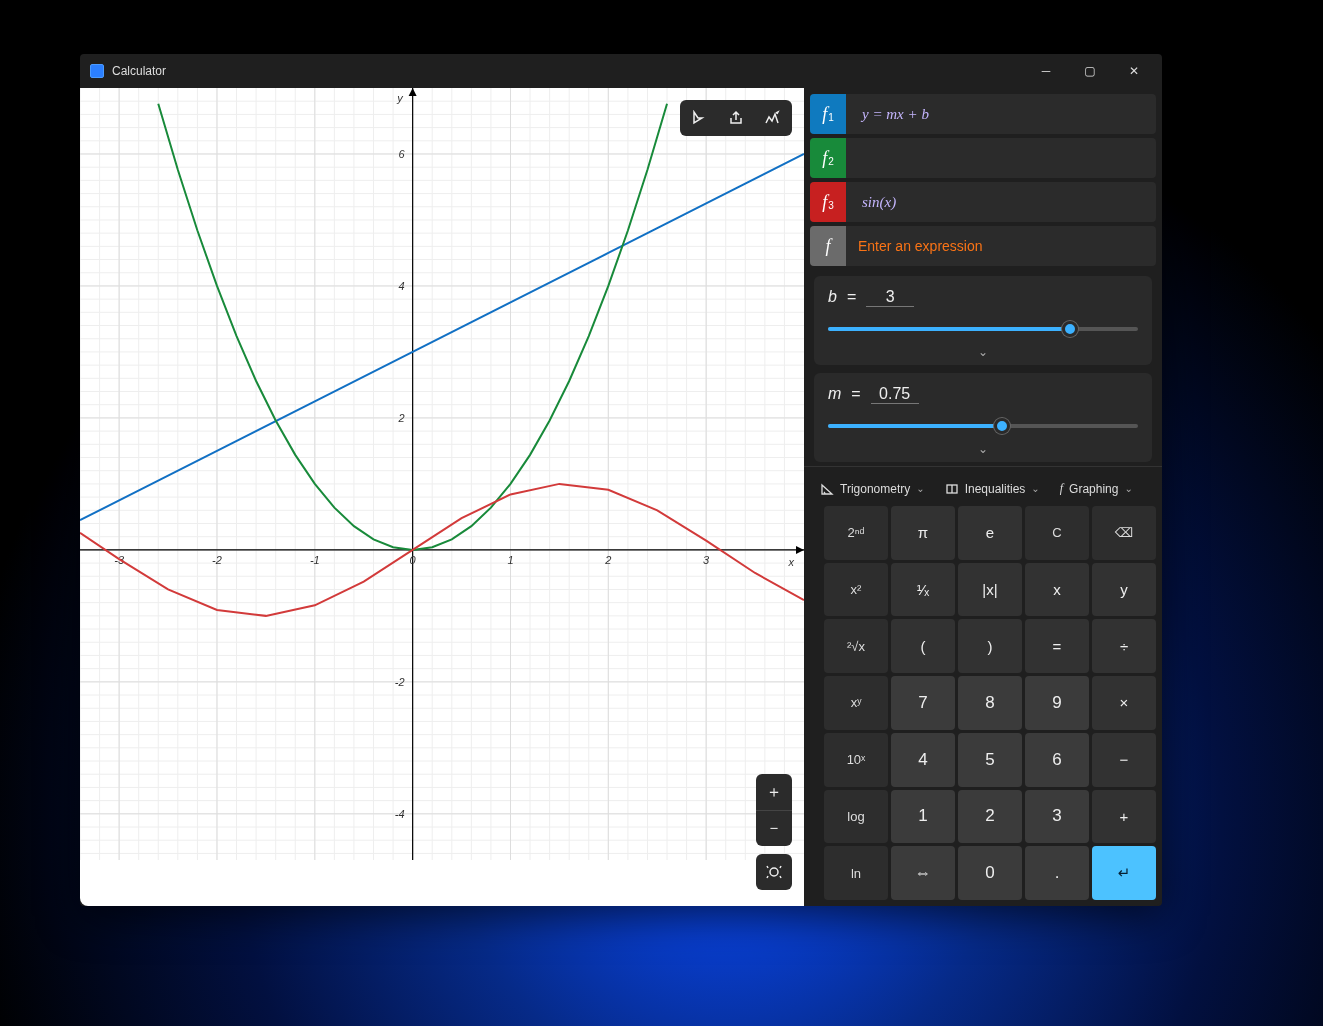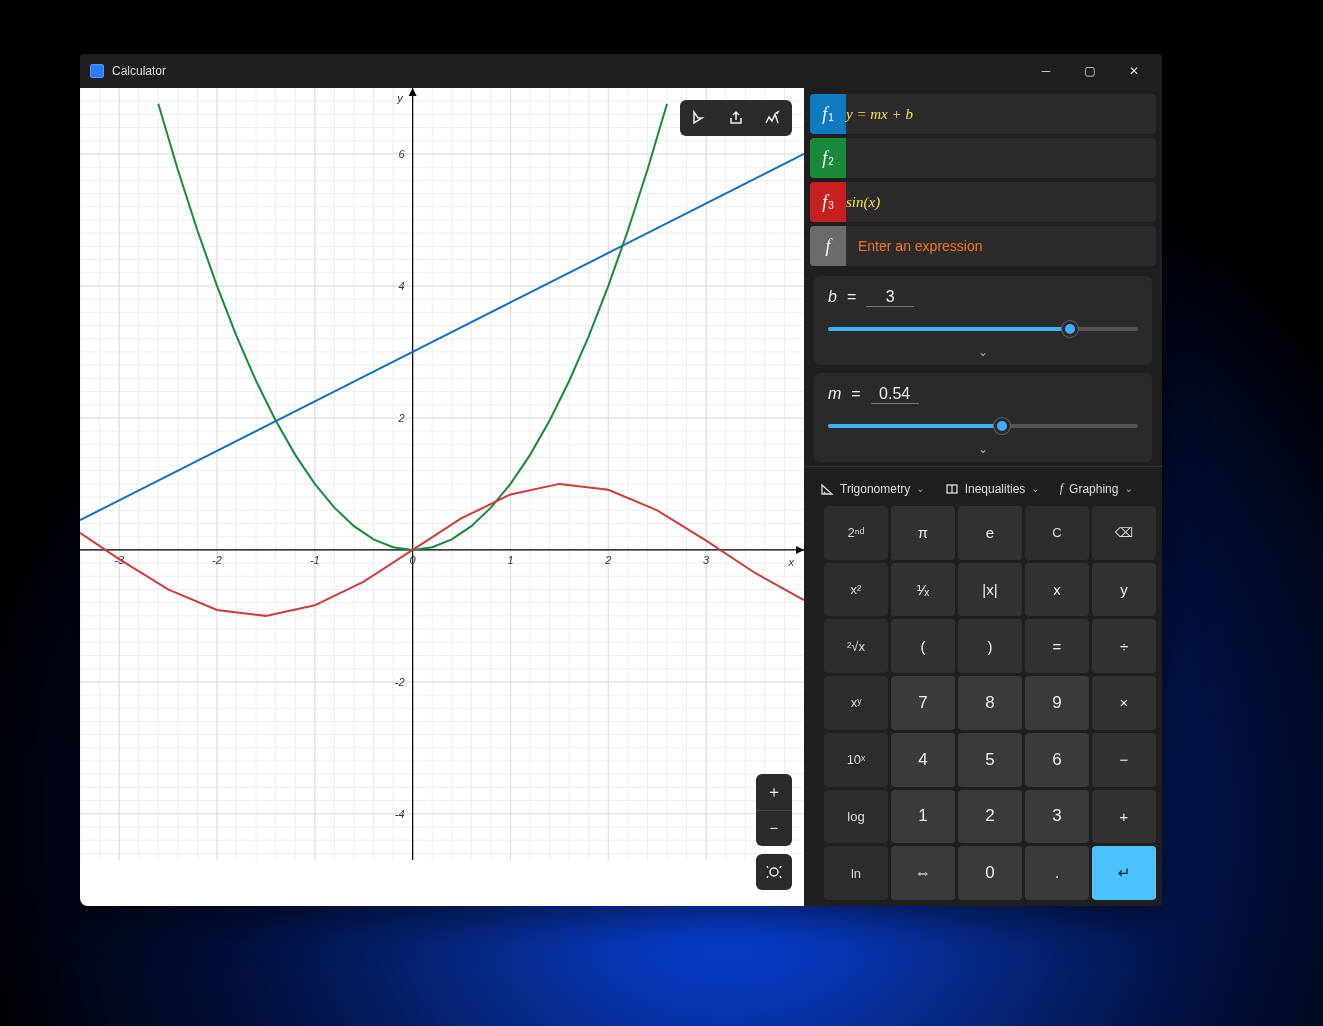--- a/index.html
+++ b/index.html
@@ -26,21 +26,21 @@
   .zoom-ctrl{position:absolute;right:12px;bottom:60px;background:#2b2b2b;border-radius:6px;display:flex;flex-direction:column}
   .zoom-ctrl .zb{width:36px;height:36px;display:flex;align-items:center;justify-content:center;color:#eee}
   .zoom-ctrl .zb + .zb{border-top:1px solid #444}
   .reset-btn{position:absolute;right:12px;bottom:16px;width:36px;height:36px;background:#2b2b2b;border-radius:6px;display:flex;align-items:center;justify-content:center;color:#eee}
   .side{width:358px;background:#1f1f1f;display:flex;flex-direction:column;border-bottom-right-radius:8px}
   .eqlist{padding:6px 6px 0 6px;display:flex;flex-direction:column;gap:4px}
   .eqrow{display:flex;align-items:center;height:40px;background:#2b2b2b;border-radius:4px;overflow:hidden}
   .eqbadge{width:36px;height:40px;display:flex;align-items:center;justify-content:center;color:#fff;font-style:italic;font-family:"Cambria Math",serif;font-size:18px;flex-shrink:0}
   .eqbadge sub{font-size:10px;font-style:normal;margin-left:1px;margin-top:6px}
   .badge-blue{background:var(--blue)}.badge-green{background:var(--green)}.badge-red{background:var(--red)}.badge-grey{background:#6b6b6b}
-  .eqtext{flex:1;padding:0 0;color:#fde047;font-family:"Cambria Math",serif;font-style:italic;font-size:15px}
+  .eqtext{flex:1;padding:0 16px;color:#c4b5fd;font-family:"Cambria Math",serif;font-style:italic;font-size:15px}
   .eqtext .up{font-size:10px;vertical-align:super;font-style:normal}
   .eqplaceholder{flex:1;padding:0 12px;color:#f97316;font-size:14px}
   .params{padding:10px 10px 4px 10px;display:flex;flex-direction:column;gap:8px}
   .param-card{background:#2a2a2a;border-radius:6px;padding:12px 14px 6px 14px}
   .param-head{display:flex;align-items:baseline;gap:10px;color:#eee;font-family:"Cambria Math",serif;font-style:italic;font-size:16px}
   .param-head .eq{font-style:normal}
   .param-head .val{border-bottom:1px solid #777;min-width:48px;display:inline-block;text-align:center;font-style:normal}
   .slider{position:relative;height:24px;margin-top:10px}
   .slider .track{position:absolute;top:50%;left:0;right:0;height:4px;background:#555;border-radius:2px;transform:translateY(-50%)}
   .slider .fill{position:absolute;top:50%;left:0;height:4px;background:var(--accent);border-radius:2px;transform:translateY(-50%)}
@@ -267,21 +267,21 @@
      <div class="track"></div>
               <div class="fill" style="width:78%"></div>
      <div class="thumb" style="left:78%"></div>
             </div>
    <div class="chevron">⌄</div>
           </div>
           <div class="param-card">
             <div class="param-head">
      <span>m</span>
               <span class="eq">=</span>
-     <span class="val">0.54</span>
+     <span class="val">0.75</span>
             </div>
    <div class="slider">
      <div class="track"></div>
               <div class="fill" style="width:56%"></div>
      <div class="thumb" style="left:56%"></div>
             </div>
    <div class="chevron">⌄</div>
           </div>
         </div>
 

